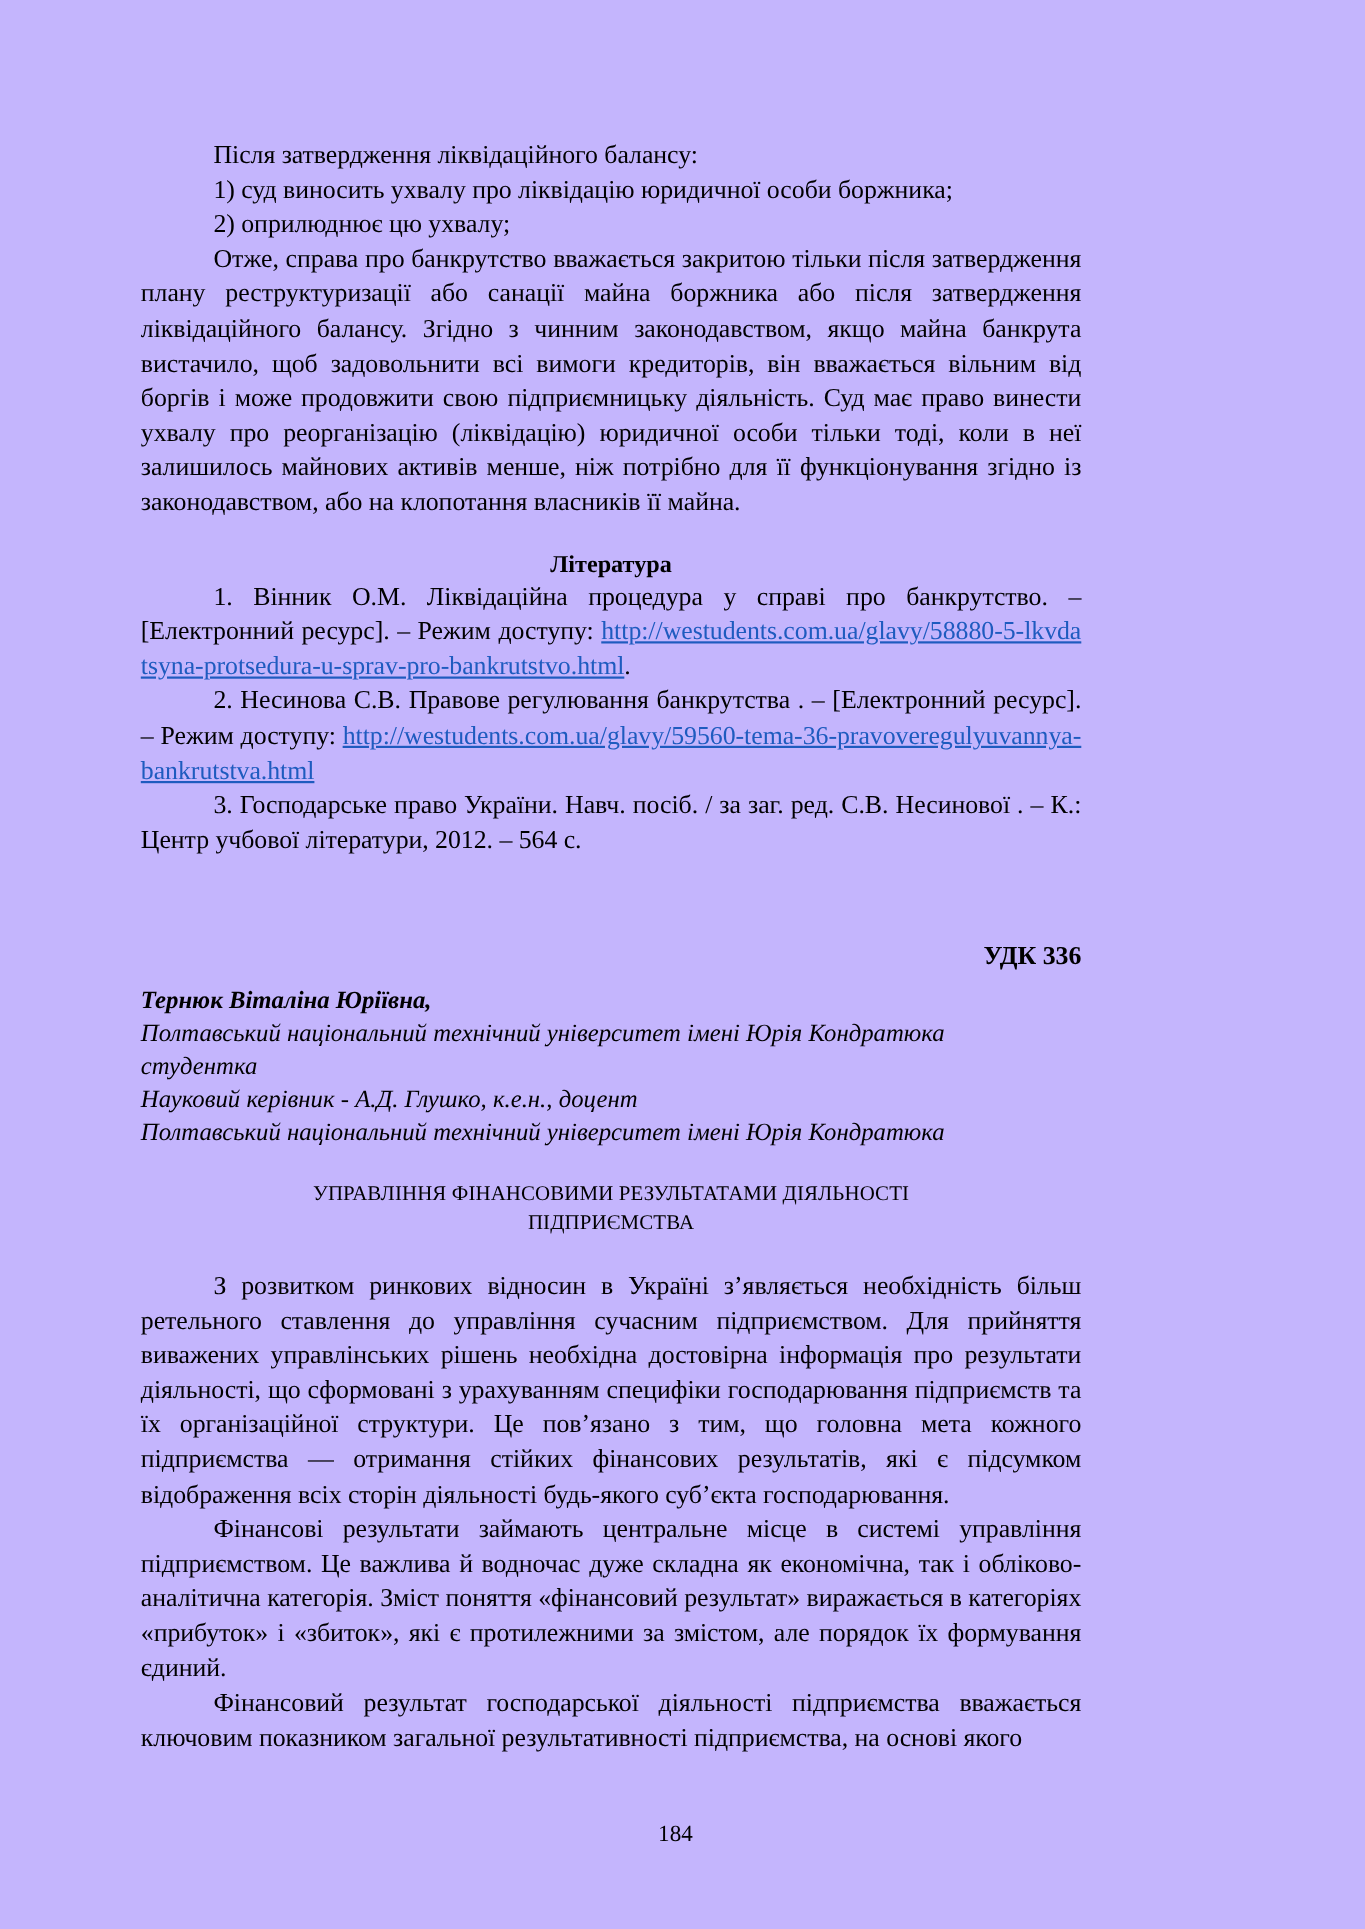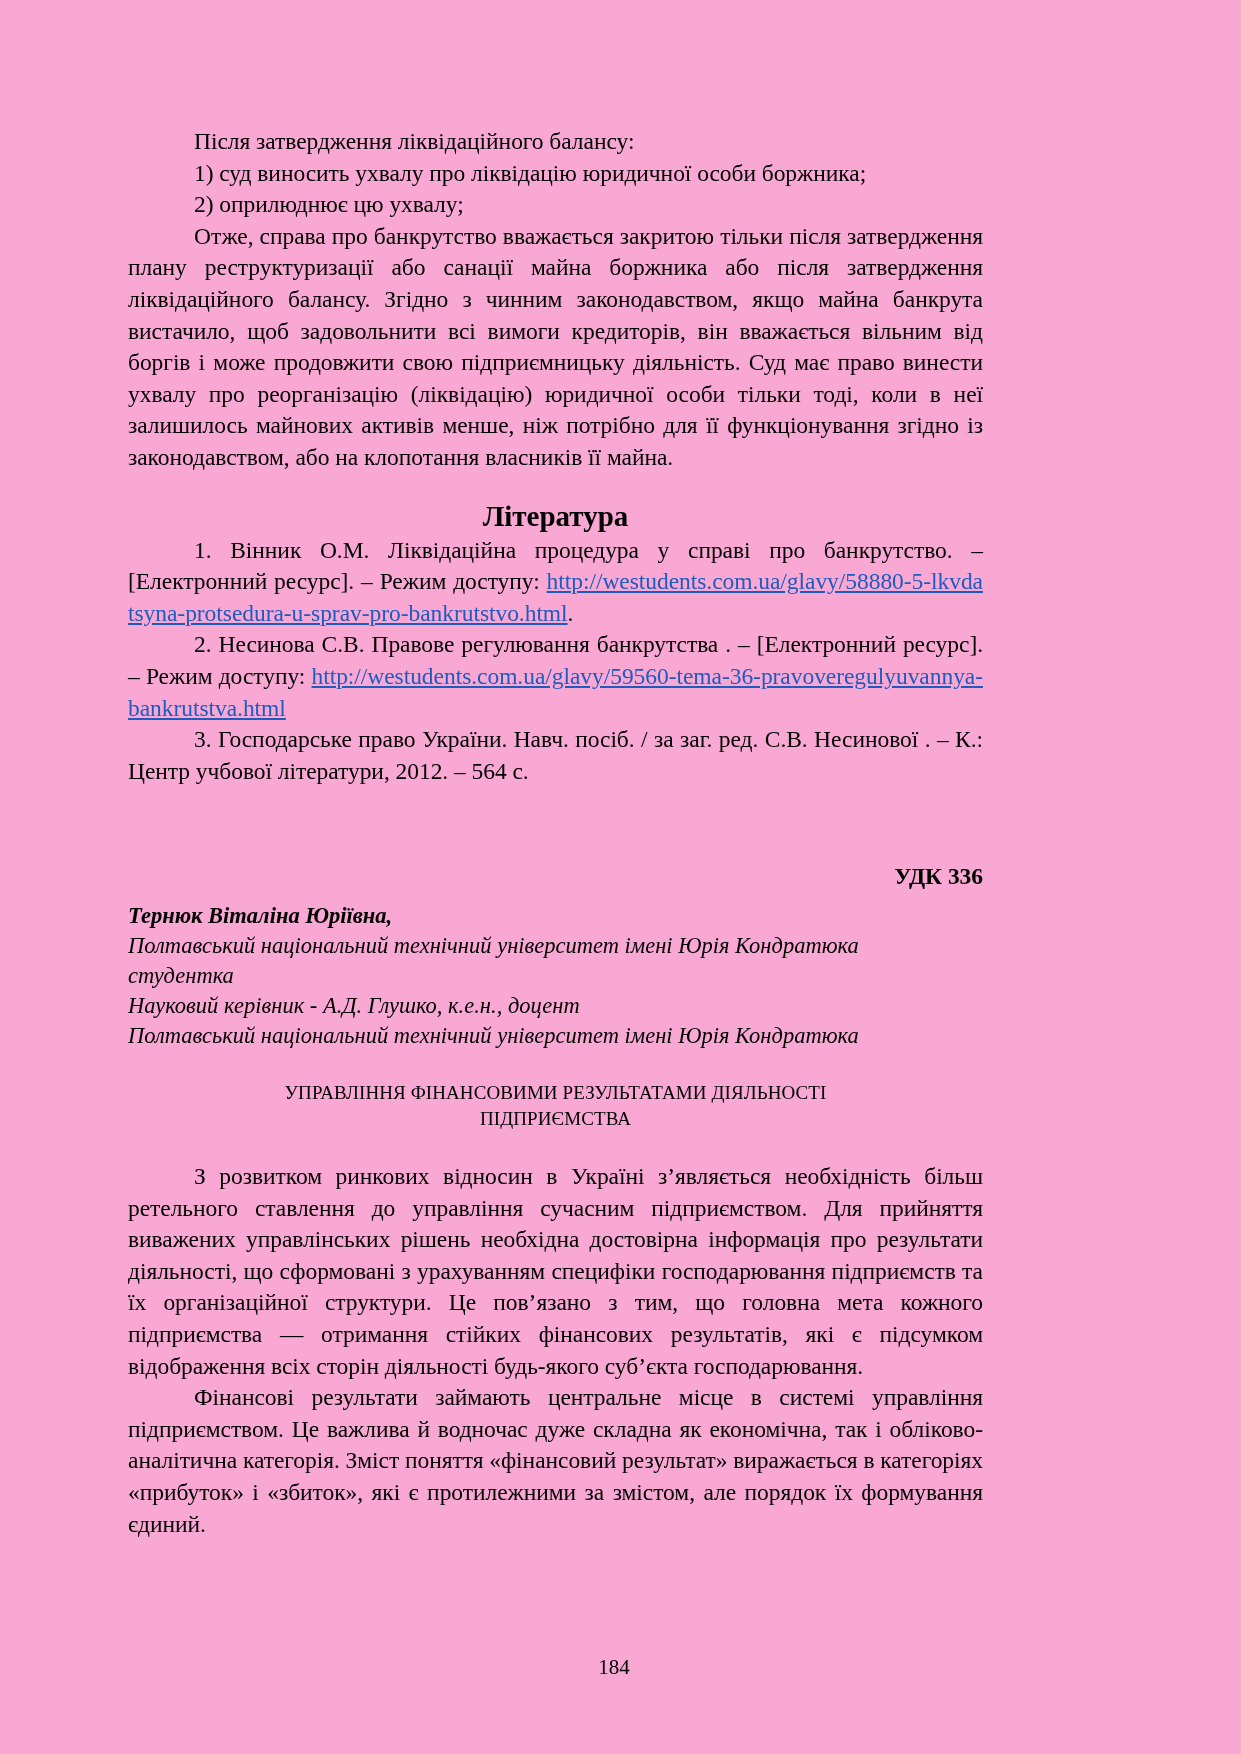--- a/index.html
+++ b/index.html
@@ -13,21 +13,21 @@
     font-family: "Liberation Serif", "DejaVu Serif", serif;
     color: #000000;
     position: relative;
     overflow: hidden;
   }
   .page {
     position: absolute;
     left: 0; top: 0;
     width: 1241px;
     height: 1754px;
-    background: #f9a8d4;
+    background: #c4b5fd;
   }
   .content {
     position: absolute;
     left: 128px;
     top: 126px;
     width: 855px;
   }
   p {
     margin: 0;
     font-size: 23.5px;
@@ -38,21 +38,21 @@
   }
   p.indent { text-indent: 66px; }
   a.link, .link {
     color: #1e5bbf;
     text-decoration: underline;
     word-break: break-all;
   }
   .lit-heading {
     font-weight: bold;
     text-align: center;
-    font-size: 29px;
+    font-size: 22px;
     margin-top: 26px;
     margin-bottom: 2px;
   }
   .gap-lg { height: 74px; }
   .gap-md { height: 30px; }
   .gap-xs { height: 8px; }
   .udk {
     font-weight: bold;
     font-size: 23.5px;
     text-align: right;
@@ -123,17 +123,18 @@
 
     <div class="title-block">
       <div>УПРАВЛІННЯ ФІНАНСОВИМИ РЕЗУЛЬТАТАМИ ДІЯЛЬНОСТІ</div>
       <div>ПІДПРИЄМСТВА</div>
     </div>
 
     <div class="gap-md"></div>
 
     <p class="indent">З розвитком ринкових відносин в Україні з’являється необхідність більш ретельного ставлення до управління сучасним підприємством. Для прийняття виважених управлінських рішень необхідна достовірна інформація про результати діяльності, що сформовані з урахуванням специфіки господарювання підприємств та їх організаційної структури. Це пов’язано з тим, що головна мета кожного підприємства — отримання стійких фінансових результатів, які є підсумком відображення всіх сторін діяльності будь-якого суб’єкта господарювання.</p>
     <p class="indent">Фінансові результати займають центральне місце в системі управління підприємством. Це важлива й водночас дуже складна як економічна, так і обліково-аналітична категорія. Зміст поняття «фінансовий результат» виражається в категоріях «прибуток» і «збиток», які є протилежними за змістом, але порядок їх формування єдиний.</p>
+    <p class="indent">Фінансовий результат господарської діяльності підприємства вважається ключовим показником загальної результативності підприємства, на основі якого</p>
 
   </div>
 
   <div class="pagenum">184</div>
 </div>
 
 </body></html>

